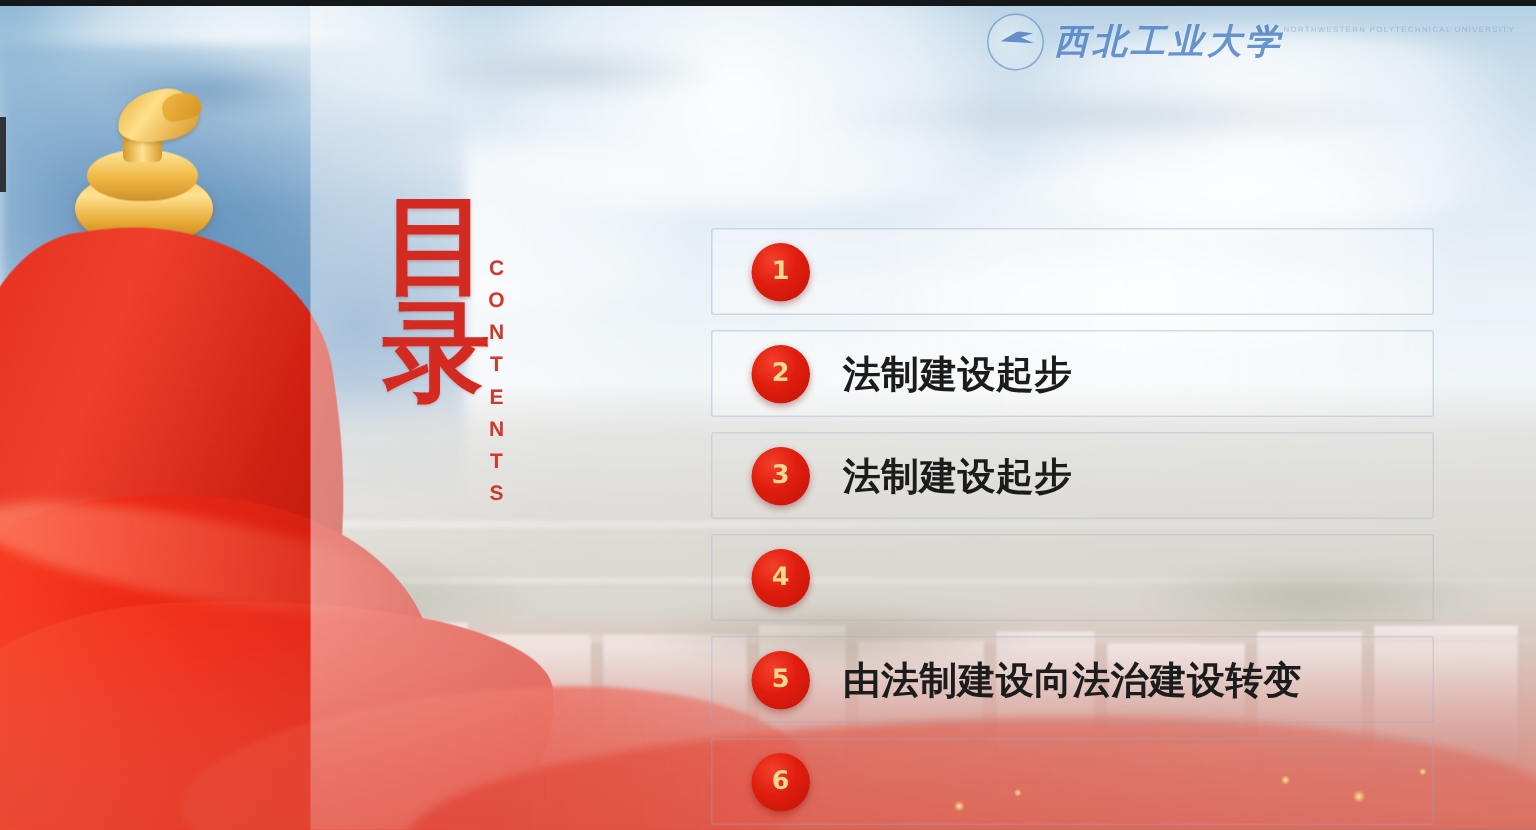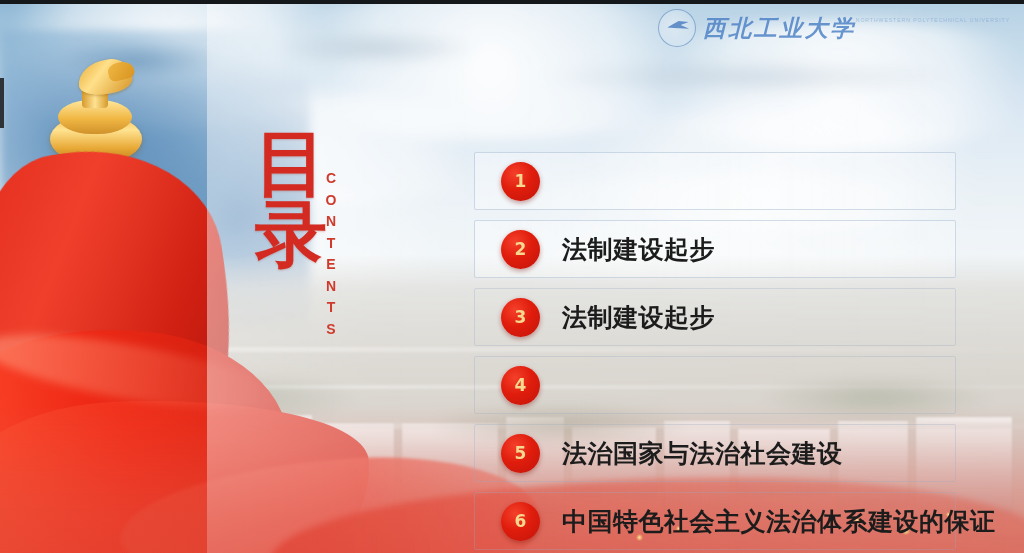--- a/index.html
+++ b/index.html
@@ -468,26 +468,25 @@
     </div>
 
     <div class="toc-item nobox">
       <div class="toc-box"></div>
       <div class="badge">4</div>
     </div>
 
     <div class="toc-item nobox">
       <div class="toc-box"></div>
       <div class="badge">5</div>
-      <div class="toc-label">法治国家与法治社会建设</div>
+      <div class="toc-label">由法制建设向法治建设转变</div>
     </div>
 
     <div class="toc-item nobox">
       <div class="toc-box"></div>
       <div class="badge">6</div>
-      <div class="toc-label">中国特色社会主义法治体系建设的保证</div>
     </div>
 
   </div>
 
   <div class="watermark"></div>
 
 </div>
 
 </body></html>

